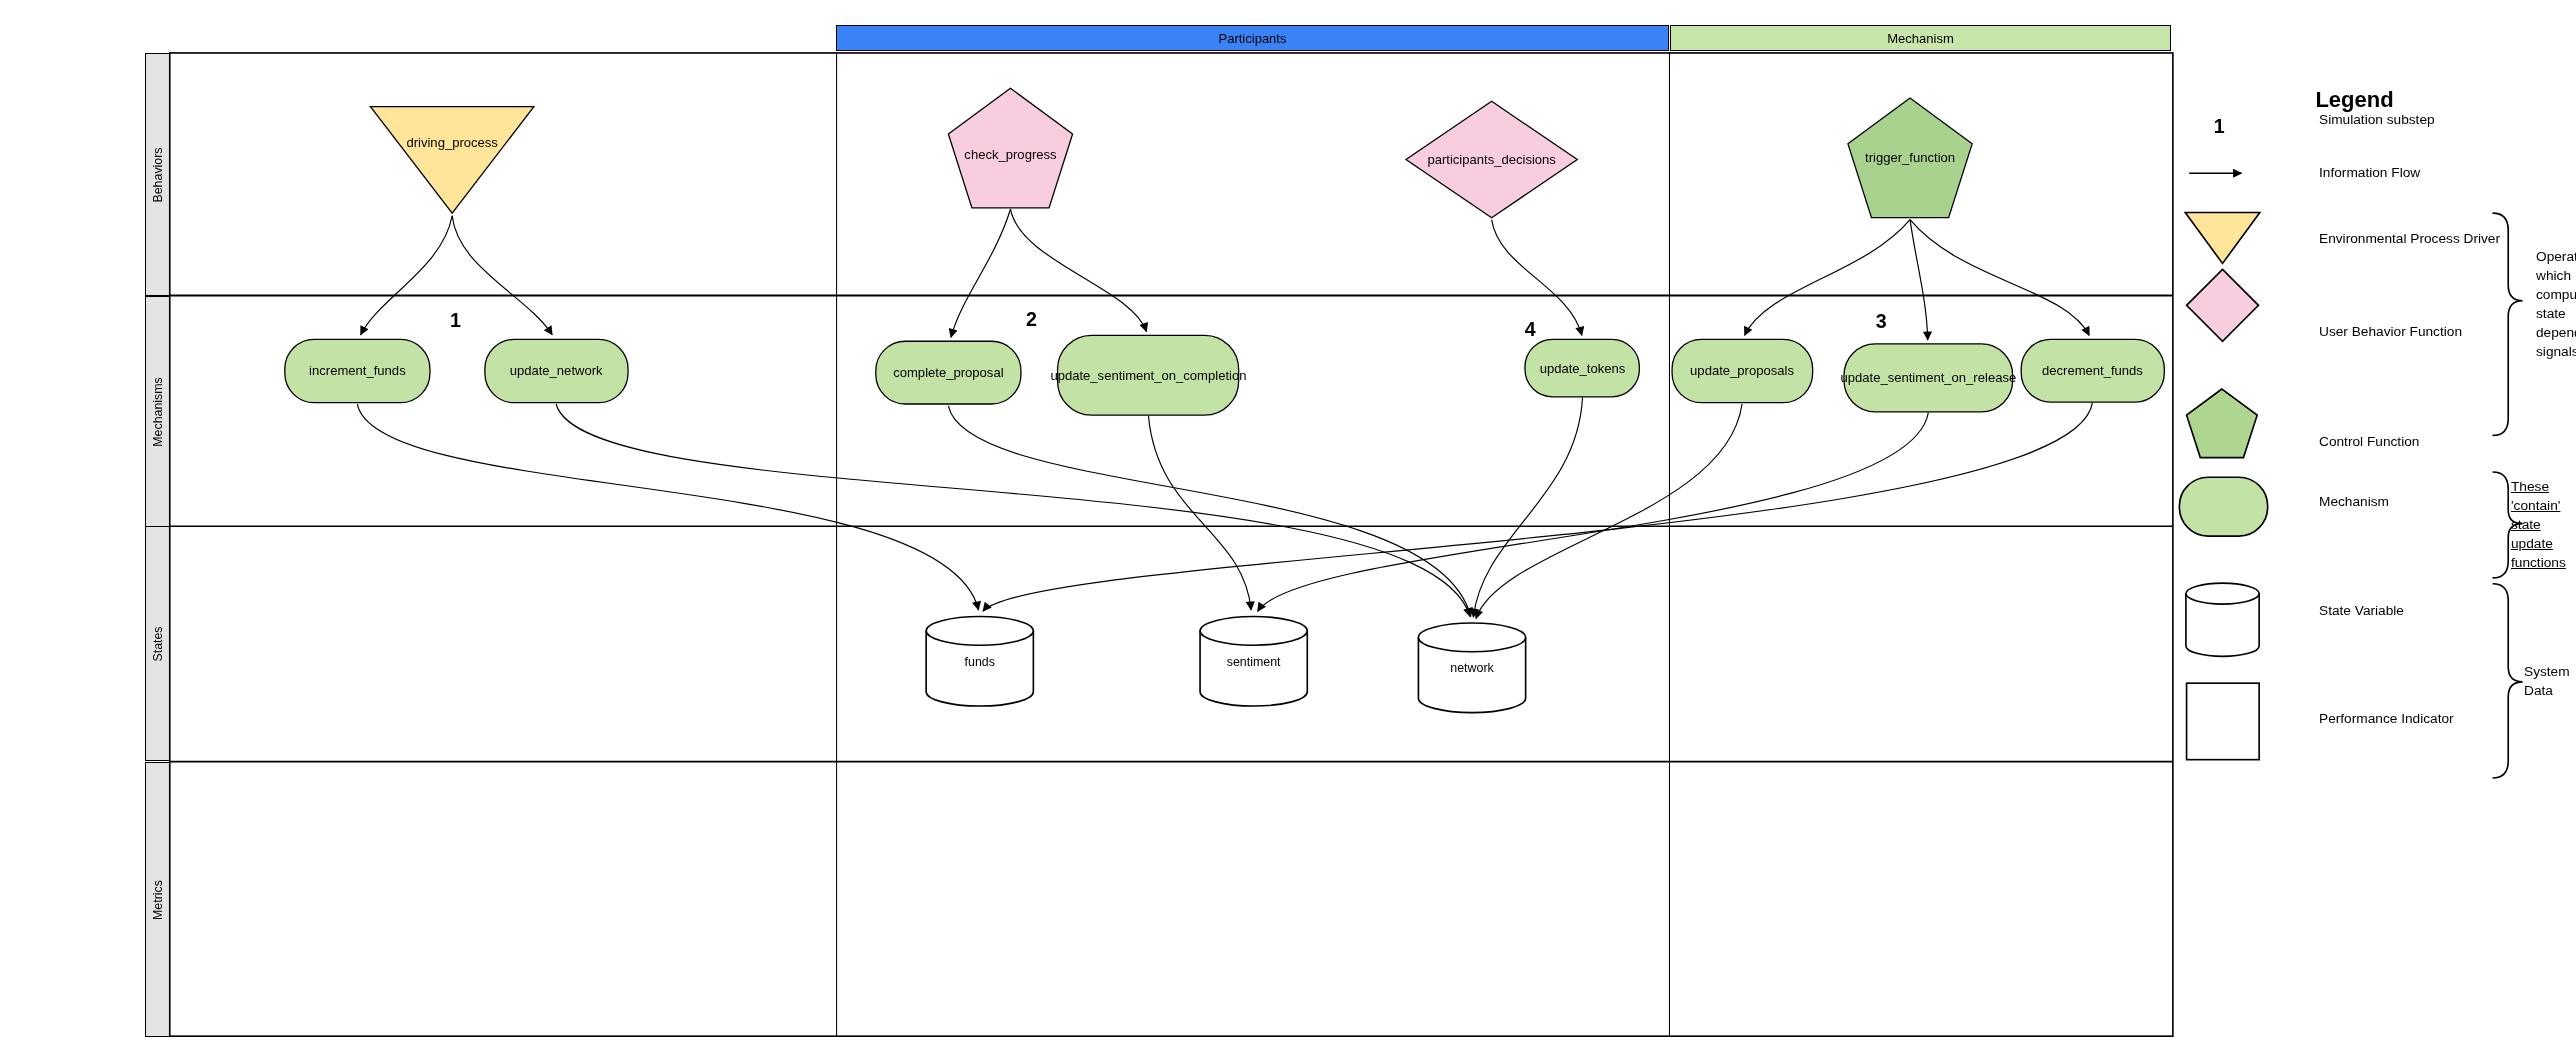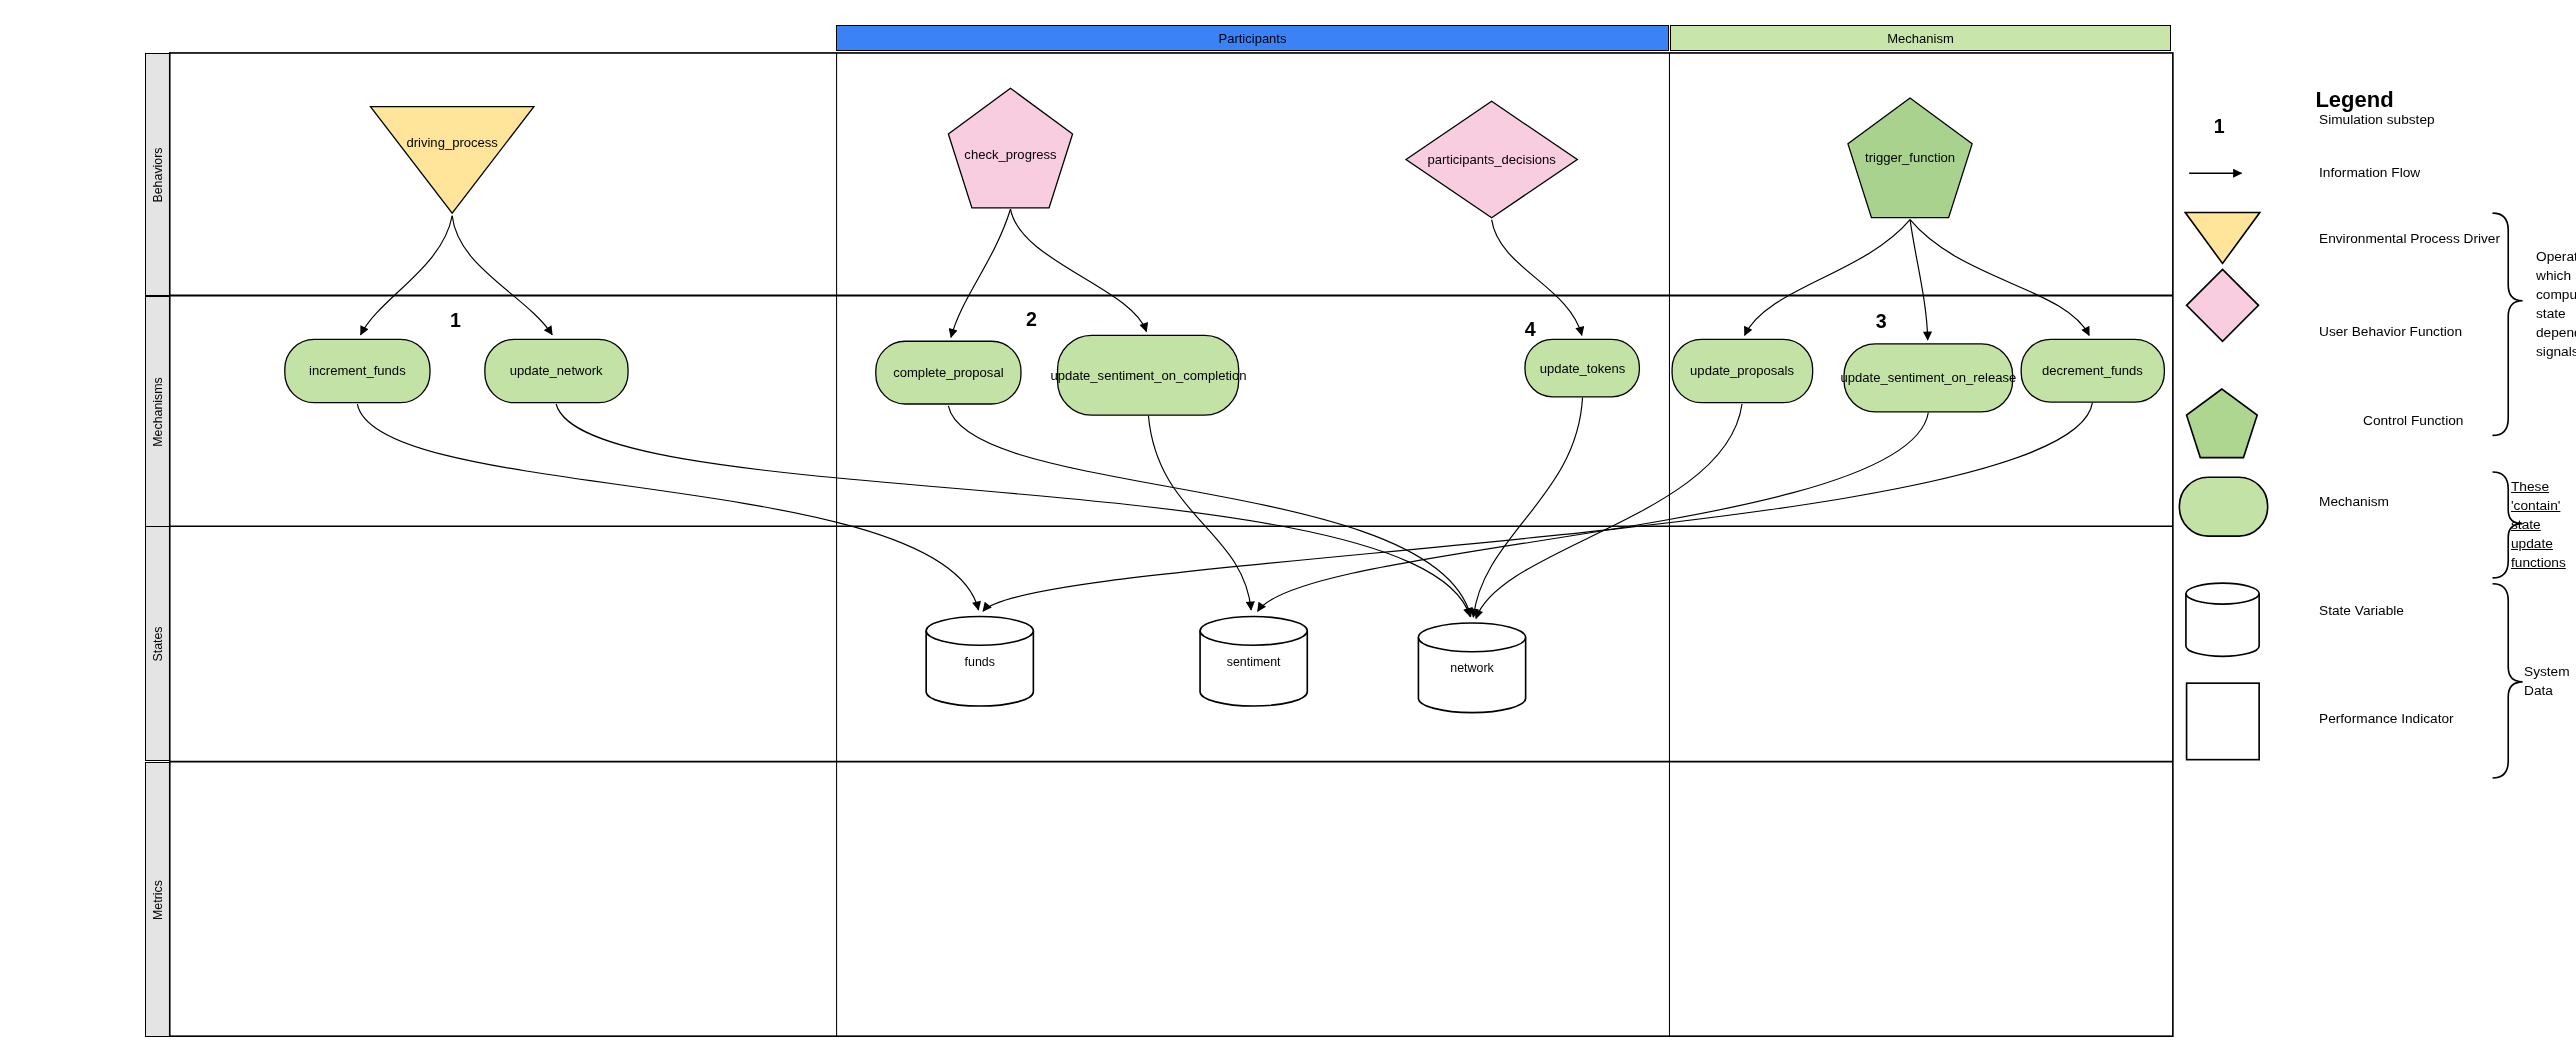--- a/index.html
+++ b/index.html
@@ -163,21 +163,21 @@
       <path d="M3812 722 Q3836 722 3836 748 L3836 780 Q3836 801 3858 801 Q3836 801 3836 822 L3836 858 Q3836 884 3812 884"></path>
       <path d="M3812 893 Q3836 893 3836 919 L3836 1020 Q3836 1043 3858 1043 Q3836 1043 3836 1066 L3836 1164 Q3836 1190 3812 1190"></path>
     </g>
   </svg>
 
   <div class="legend-title">Legend</div>
   <div class="lg-label" style="top:112px;">Simulation substep</div>
   <div class="lg-label" style="top:165px;">Information Flow</div>
   <div class="lg-label" style="top:231px;">Environmental Process Driver</div>
   <div class="lg-label" style="top:296px;margin-top:28px;">User Behavior Function</div>
-  <div class="lg-label" style="top:413px;margin-left:44px;">Control Function</div>
+  <div class="lg-label" style="top:434px;">Control Function</div>
   <div class="lg-label" style="top:494px;">Mechanism</div>
   <div class="lg-label" style="top:603px;">State Variable</div>
   <div class="lg-label" style="top:711px;">Performance Indicator</div>
   <div class="ann" id="ann-0">Operators which compute state dependent signals</div>
   <div class="ann" id="ann-1">These 'contain' state update functions</div>
   <div class="ann" id="ann-2">System Data</div>
 
 </div>
 
 

